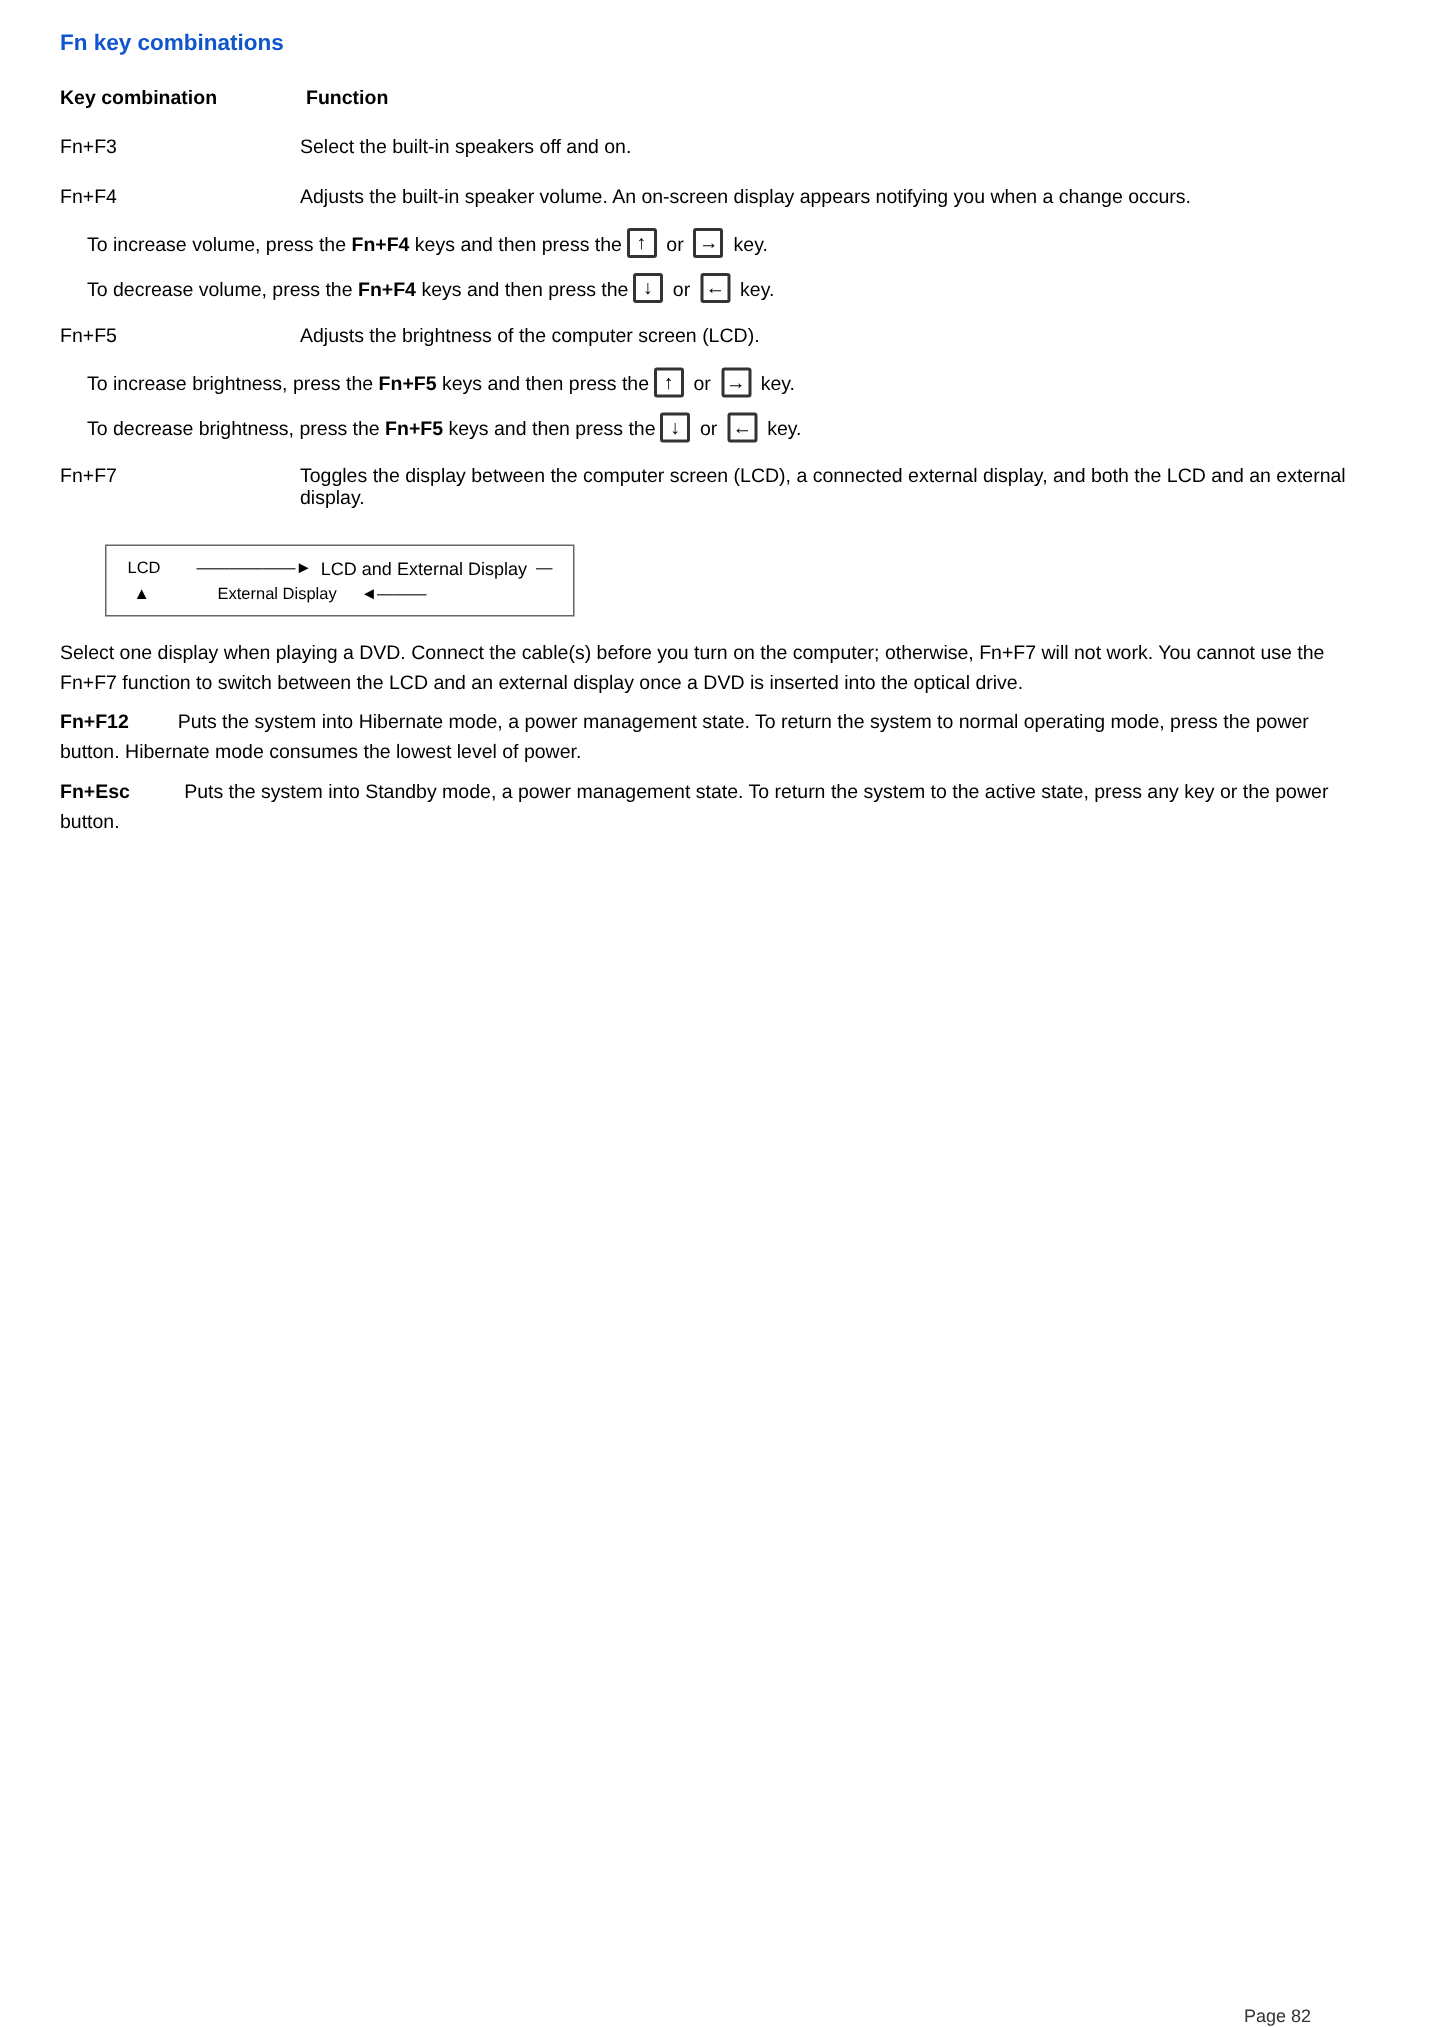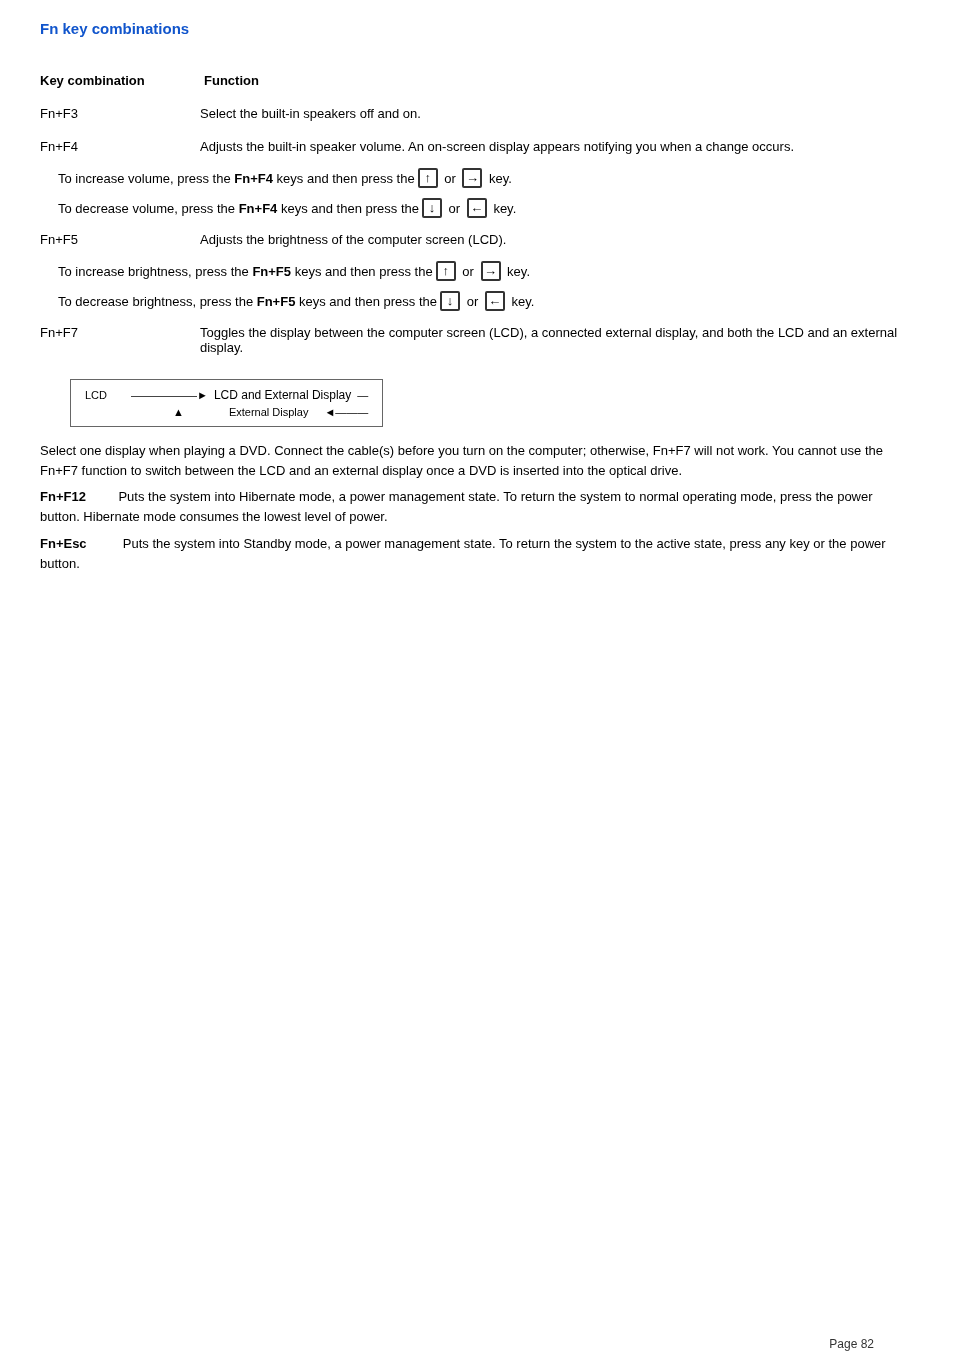--- a/index.html
+++ b/index.html
@@ -9,21 +9,21 @@
       color: #000;
       background: #fff;
       width: 954px;
       min-height: 1351px;
       padding: 20px 40px 40px 40px;
     }
     .page-title {
       color: #1155CC;
       font-size: 15px;
       font-weight: bold;
-      margin-bottom: 36px;
+      margin-bottom: 20px;
     }
     .header-row {
       display: flex;
       margin-bottom: 18px;
       border-bottom: none;
     }
     .col-key {
       font-weight: bold;
       width: 164px;
       flex-shrink: 0;
@@ -72,21 +72,20 @@
       border: 1px solid #666;
       display: inline-block;
       padding: 8px 14px;
       margin: 10px 0 14px 30px;
       font-size: 12px;
     }
     .diagram-inner {
       display: flex;
       flex-direction: column;
       gap: 4px;
-      align-items: flex-end;
     }
     .diagram-row {
       display: flex;
       align-items: center;
       gap: 6px;
     }
     .dense-block {
       margin-bottom: 6px;
       line-height: 1.55;
     }

